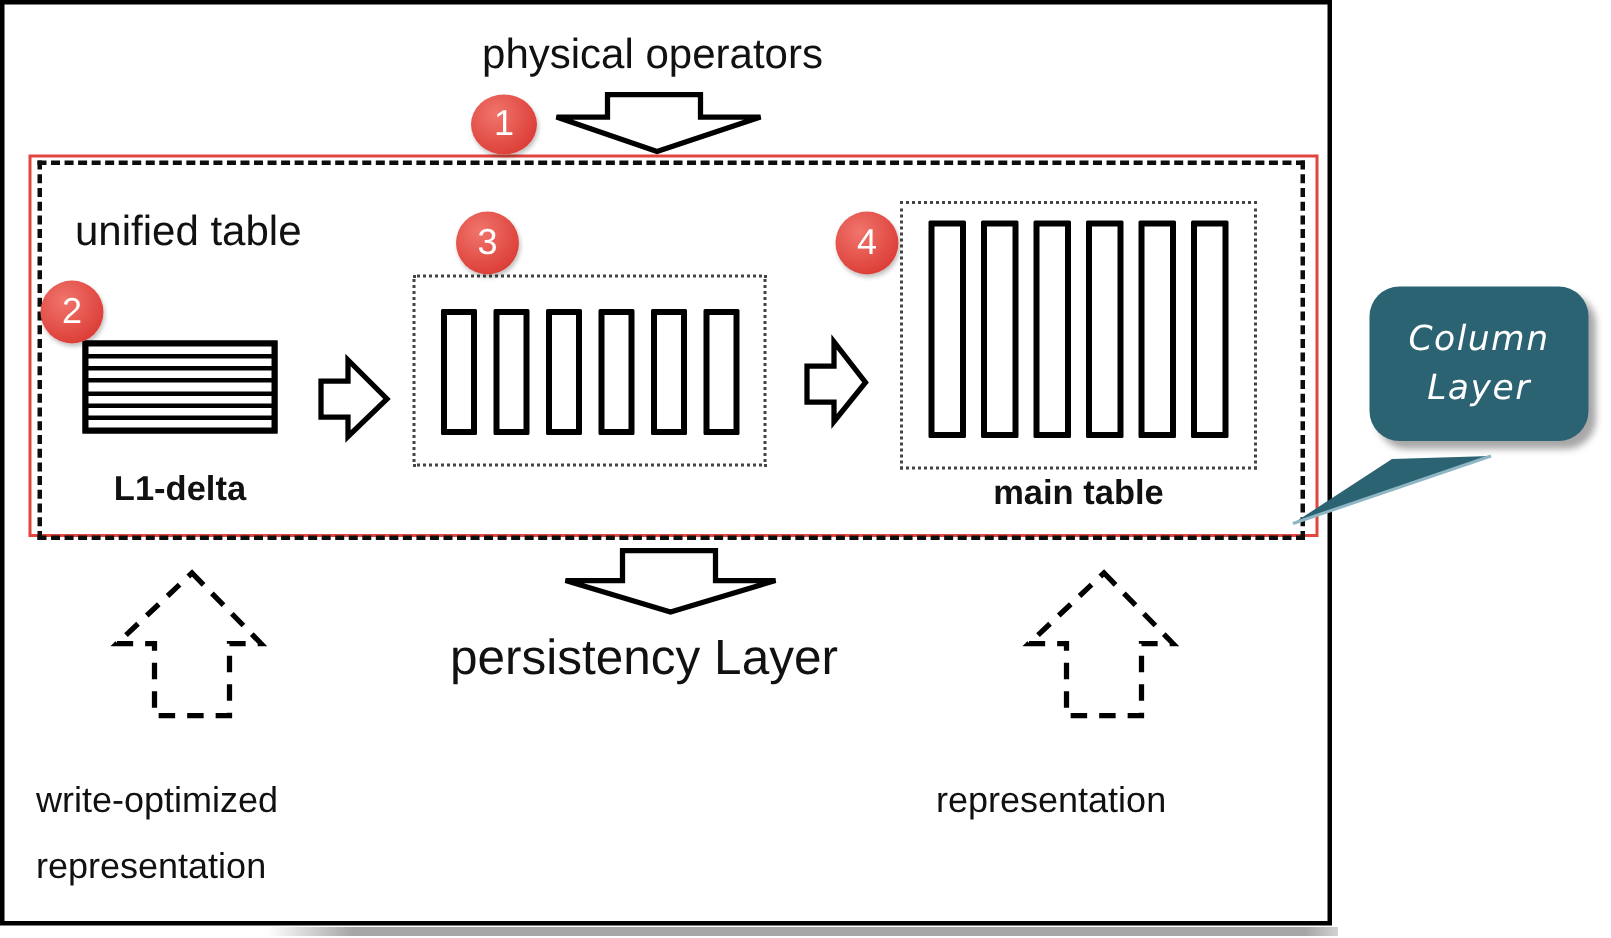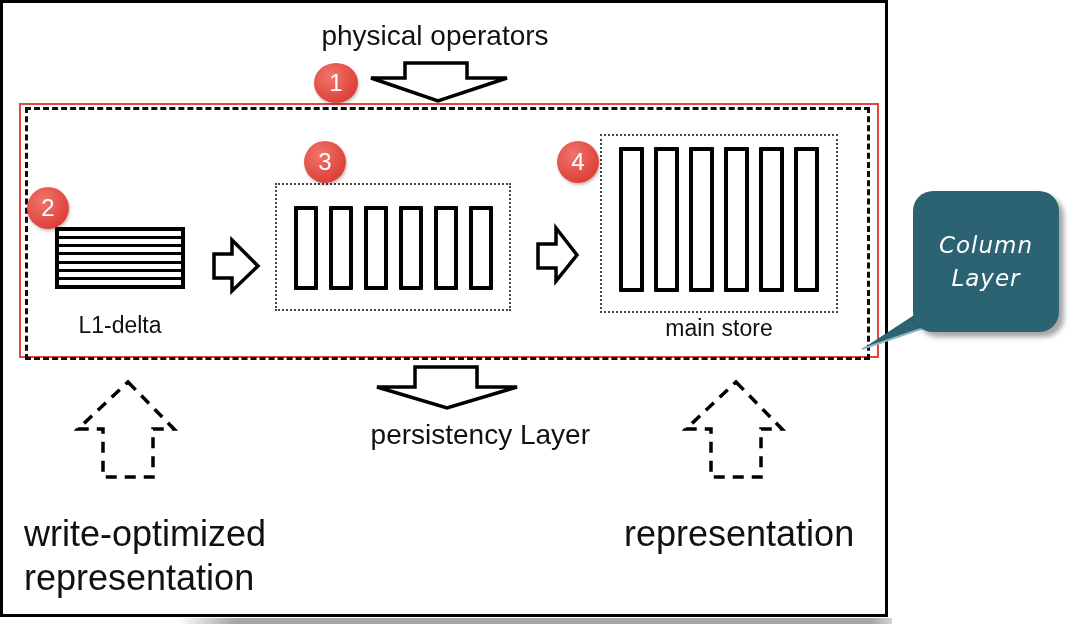--- a/index.html
+++ b/index.html
@@ -15,25 +15,25 @@
   }
   .abs{position:absolute;}
   
   .window{left:0;top:0;width:882px;height:611px;border:3px solid #000;background:#fff;z-index:0;}
   .window-shadow{left:178px;top:618px;width:714px;height:6px;z-index:0;
     background:linear-gradient(to right, rgba(166,166,166,0), var(--shadow-gray) 8%, var(--shadow-gray) 97%, #d2d2d2);}
   
   .txt{white-space:nowrap;}
   .t-physical{left:290px;top:20px;width:290px;text-align:center;font-size:28px;z-index:3;}
   .t-unified{left:50px;top:138px;font-size:28px;z-index:3;}
-  .t-persistency{left:300px;top:419px;width:290px;text-align:right;font-size:28px;z-index:3;}
-  .t-two-line{font-size:36px;line-height:44px;z-index:3;}
+  .t-persistency{left:300px;top:419px;width:290px;text-align:left;font-size:33px;z-index:3;}
+  .t-two-line{font-size:24px;line-height:44px;z-index:3;}
   .t-write{left:24px;top:512px;}
   .t-read{left:624px;top:512px;}
-  .store-label{font-size:23px;text-align:center;z-index:3;}
+  .store-label{font-size:23px;text-align:center;z-index:3;font-weight:bold;}
   .l-l1{left:40px;top:312px;width:160px;}
   .l-l2{left:313px;top:312px;width:160px;}
   .l-main{left:599px;top:315px;width:240px;}
   
   .red-box{left:19px;top:103px;width:856px;height:251px;border:2.5px solid var(--accent-red);z-index:1;}
   .dash-box{left:25px;top:107px;width:845px;height:253px;border:3px dashed #0d0d0d;z-index:1;box-sizing:border-box;}
   
   .badge{border-radius:50%;display:flex;align-items:center;justify-content:center;
     background:radial-gradient(circle at 38% 32%, #f0756c, #dc3f38 75%);
     color:#fff;font-size:24px;z-index:4;box-shadow:1px 2px 3px rgba(0,0,0,0.25);}
@@ -52,38 +52,39 @@
   .l2box .bar{width:24px;height:84px;}
   .mainbox .bar{width:25px;height:145px;}
   .bar{box-sizing:border-box;border:4px solid #000;background:#fff;border-radius:1px;}
   
   .layer{left:0;top:0;width:1074px;height:625px;z-index:5;pointer-events:none;}
   .hollow{fill:#ffffff;stroke:#000;stroke-width:3.5;stroke-linejoin:miter;}
   .dashedarrow{fill:none;stroke:#000;stroke-width:3.5;stroke-dasharray:11 8;}
   .tail{fill:var(--callout-teal);}
   .tail-hl{stroke:#8fb6c4;stroke-width:2;fill:none;}
   
-  .bubble{left:913px;top:191px;width:146px;height:141px;border-radius:20px;background:var(--callout-teal);
+  .bubble{left:913px;top:191px;width:146px;height:103px;border-radius:20px;background:var(--callout-teal);
     box-shadow:5px 5px 5px rgba(0,0,0,0.35);color:#fff;display:flex;flex-direction:column;
     align-items:center;justify-content:center;gap:7px;z-index:6;
     font-family:"DejaVu Sans", sans-serif;font-style:italic;font-size:23px;letter-spacing:1px;}
 </style>
 </head>
 <body>
 
 <div class="stage">
 
   <div class="abs window"></div>
   <div class="abs window-shadow"></div>
 
   <div class="abs txt t-physical">physical operators</div>
 
   <div class="abs red-box"></div>
   <div class="abs dash-box"></div>
 
+  <div class="abs txt t-unified">unified table</div>
 
   <div class="abs badge b1">1</div>
   <div class="abs badge b2">2</div>
   <div class="abs badge b3">3</div>
   <div class="abs badge b4">4</div>
 
   <div class="abs rowstore">
       <div class="row"></div>
       <div class="row"></div>
       <div class="row"></div>
@@ -104,21 +105,21 @@
     </div>
 
   <div class="abs dotbox mainbox">
       <div class="bar"></div>
       <div class="bar"></div>
       <div class="bar"></div>
       <div class="bar"></div>
       <div class="bar"></div>
       <div class="bar"></div>
     </div>
-  <div class="abs store-label l-main">main store</div>
+  <div class="abs store-label l-main">main table</div>
 
   <div class="abs txt t-persistency">persistency Layer</div>
 
   <div class="abs t-two-line t-write">
     <div>write-optimized</div>
     <div>representation</div>
   </div>
   <div class="abs t-two-line t-read">
     <div>representation</div>
   </div>

